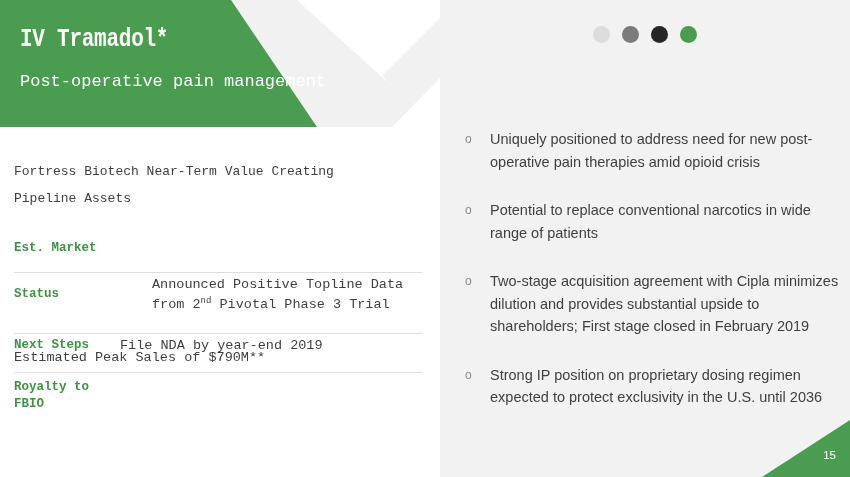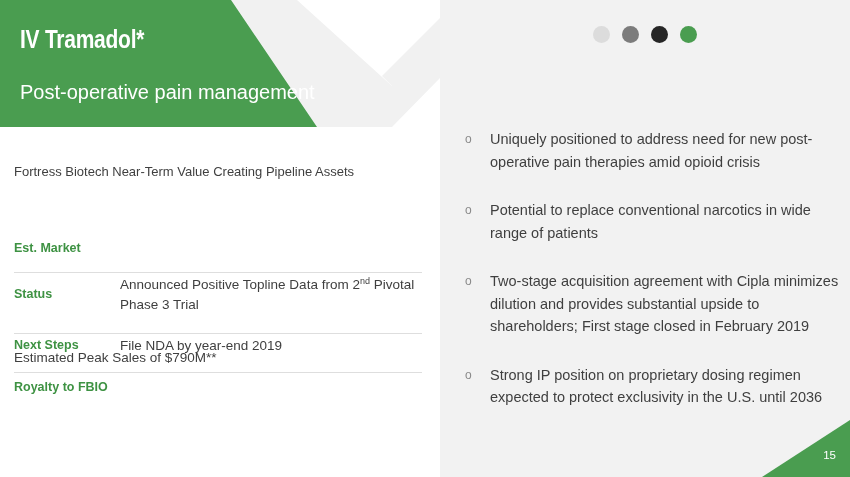--- a/index.html
+++ b/index.html
@@ -5,21 +5,21 @@
   html,body{margin:0;padding:0;}
   body{
     width:850px;height:477px;overflow:hidden;
     background:#ffffff;
     font-family:"Liberation Sans", sans-serif;
     -webkit-font-smoothing:antialiased;
   }
   .slide{position:relative;width:850px;height:477px;overflow:hidden;background:#fff;}
 
   
-  .left-panel{position:absolute;left:0;top:0;width:440px;height:435px;background:#ffffff;overflow:hidden;}
+  .left-panel{position:absolute;left:0;top:0;width:440px;height:435px;background:#ffffff;overflow:hidden;font-family:Liberation Mono, monospace;}
 
   .header-band{position:absolute;left:0;top:0;width:440px;height:127px;overflow:hidden;}
   .header-green{
     position:absolute;left:0;top:0;width:440px;height:127px;
     background:#4a9d50;
     clip-path:polygon(0 0, 293px 0, 375px 127px, 0 127px);
   }
   .header-chevron{
     position:absolute;left:0;top:0;width:440px;height:127px;
     background:#f1f1f1;
@@ -32,22 +32,22 @@
   }
 
   .title{
     position:absolute;left:20px;top:25px;
     font-size:25px;font-weight:bold;color:#ffffff;
     letter-spacing:-0.3px;
     transform:scaleX(0.84);transform-origin:left center;
     white-space:nowrap;
   }
   .subtitle{
-    position:absolute;left:20px;top:81px;
-    font-size:20px;color:#ffffff;font-weight:normal;
+    position:absolute;left:20px;top:72px;
+    font-size:17px;color:#ffffff;font-weight:normal;
     white-space:nowrap;
   }
 
   .section-heading{
     position:absolute;left:14px;top:158px;width:390px;
     font-size:13px;color:#3f3f3f;line-height:27px;font-weight:normal;
   }
 
   .table{position:absolute;left:14px;top:236px;width:408px;}
   .trow{
@@ -62,21 +62,21 @@
     line-height:17px;
     padding-top:4px;
   }
   .tval{
     flex:1;
     font-size:13.5px;color:#3f3f3f;line-height:20px;
     padding-top:2px;padding-bottom:6px;
   }
   .tval sup{font-size:9px;vertical-align:super;line-height:0;margin-top:18px;}
   .row-a{height:36px;flex-direction:column;}
-  .row-b{height:60px;}
+  .row-b{height:60px;gap:32px;}
   .row-c{height:38px;}
   .row-d{height:50px;flex-direction:column;}
   .row-b .tlabel{padding-top:13px;}
   .row-c .tlabel{padding-top:3px;}
   .row-d .tlabel{padding-top:6px;}
   .row-d .tval{padding-top:13px;}
 
   .footnotes{
     position:absolute;left:14px;top:434px;width:420px;
     font-size:5.4px;color:#b6b6b6;line-height:8.2px;

